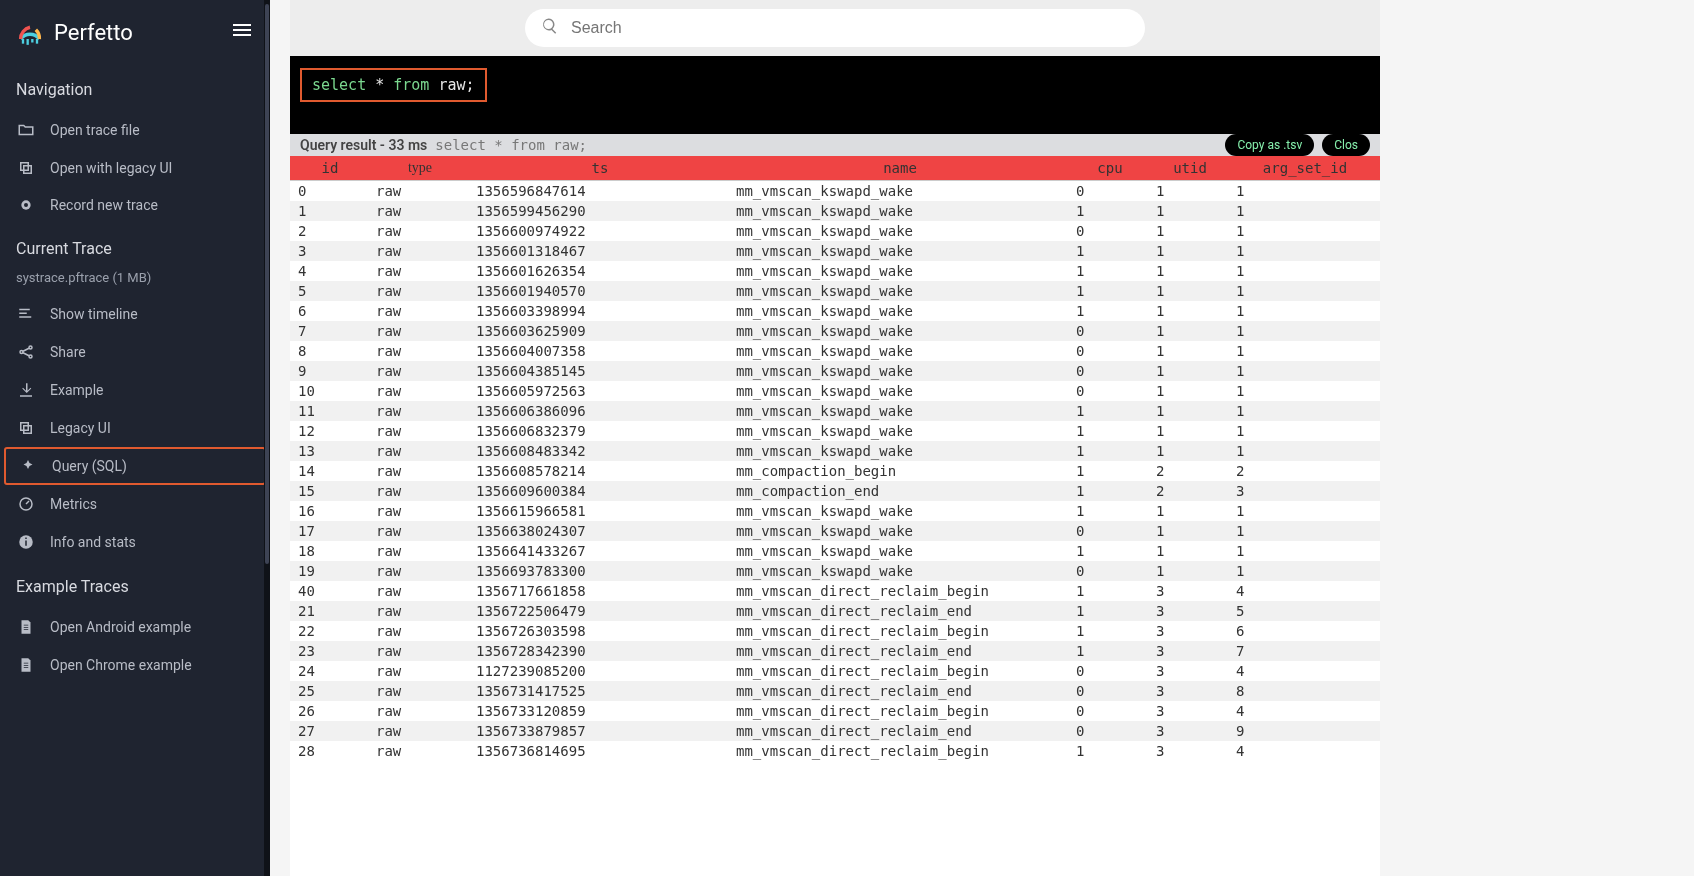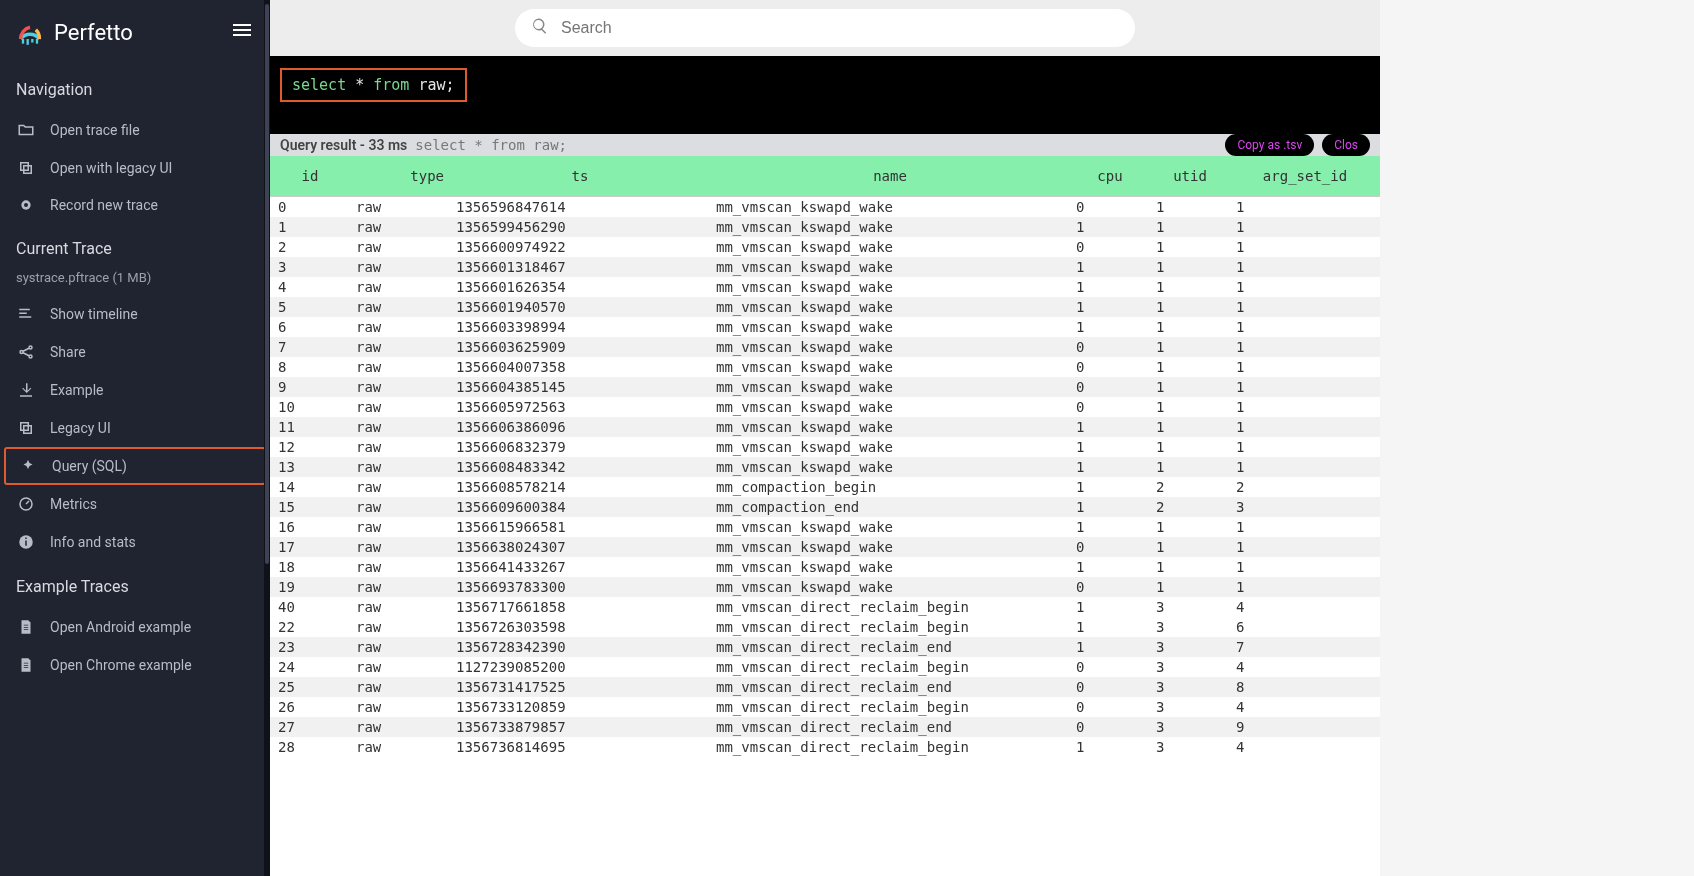--- a/index.html
+++ b/index.html
@@ -1,17 +1,17 @@
 <!DOCTYPE html>
 <html><head>
 <meta charset="utf-8">
 <style>
 * { margin: 0; padding: 0; box-sizing: border-box; }
 body { font-family: -apple-system, BlinkMacSystemFont, "Segoe UI", Roboto, sans-serif; background: #f5f5f5; overflow: hidden; }
-.app { display: flex; height: 876px; width: 1380px; }
+.app { display: flex; height: 876px; width: 1380px; gap: 20px; }
 .sidebar { width: 270px; background: #1f2430; color: #c5c8d0; display: flex; flex-direction: column; position: relative; }
 .sidebar-header { display: flex; align-items: center; padding: 18px 16px; }
 .logo-wrap { display: flex; align-items: center; gap: 10px; }
 .logo-text { font-size: 22px; font-weight: 400; color: #fff; }
 .hamburger { margin-left: auto; cursor: pointer; }
 .hamburger svg { width: 24px; height: 24px; fill: #fff; }
 .section-title { font-size: 16px; color: #d8dae0; padding: 16px 16px 12px 16px; font-weight: 400; }
 .trace-meta { font-size: 13px; color: #9aa0ac; padding: 0 16px 10px 16px; }
 .nav-item { display: flex; align-items: center; gap: 14px; padding: 10px 16px; font-size: 14px; color: #b8bcc6; cursor: pointer; }
 .nav-item .icon { width: 20px; display: flex; justify-content: center; }
@@ -26,36 +26,36 @@
 .code-bar { background: #000; color: #eee; padding: 12px 10px 32px 10px; font-family: "Menlo", "Consolas", monospace; font-size: 15px; }
 .code-highlight { border: 2px solid #e05a2f; padding: 6px 10px; display: inline-block; }
 .kw-select { color: #7bd88f; }
 .kw-star { color: #e6e6e6; }
 .kw-from { color: #7bd88f; }
 .kw-raw { color: #e6e6e6; }
 .result-bar { background: #dcdde0; display: flex; align-items: center; padding: 0 10px; font-size: 14px; gap: 8px; }
 .result-left { color: #444; font-weight: 600; }
 .result-query { font-family: "Menlo","Consolas",monospace; color: #777; }
 .result-spacer { flex: 1; }
-.pill-btn { background: #000; color: #d946ef; border-radius: 12px; font-size: 12px; padding: 4px 12px; cursor: pointer; white-space: nowrap; }
+.pill-btn { background: #000; color: #86efac; border-radius: 12px; font-size: 12px; padding: 4px 12px; cursor: pointer; white-space: nowrap; }
 .table-wrap { flex: 1; overflow: auto; font-family: "Menlo","Consolas",monospace; font-size: 14px; }
 table { border-collapse: collapse; width: 100%; }
-th { font-weight: 400; text-align: center; padding: 12px 6px; color: #333; border-bottom: 1px solid #ccc; background: #86efac; }
+th { font-weight: 400; text-align: center; padding: 4px 6px; color: #333; border-bottom: 1px solid #ccc; background: #ef4444; }
 td { padding: 2px 6px; color: #333; white-space: nowrap; }
 tr.even td { background: #f1f1f1; }
 tr.odd td { background: #fff; }
 td.col-id { text-align: left; padding-left: 8px; width: 80px; }
 td.col-type { text-align: left; width: 100px; }
 td.col-ts { text-align: left; width: 260px; }
 td.col-name { text-align: left; }
 td.col-cpu { text-align: left; width: 80px; }
 td.col-utid { text-align: left; width: 80px; }
 td.col-arg { text-align: left; width: 150px; }
 th.col-id { text-align: center; width: 80px; }
-th.col-type { text-align: right; width: 100px; }
+th.col-type { text-align: center; width: 100px; font-family: Liberation Serif, serif; }
 th.col-ts { text-align: center; width: 260px; }
 th.col-name { text-align: center; }
 th.col-cpu { text-align: center; width: 80px; }
 th.col-utid { text-align: center; width: 80px; }
 th.col-arg { text-align: center; width: 150px; }
 </style>
 </head>
 <body>
 
 <div class="app">
@@ -423,20 +423,29 @@
             </tr>
             <tr class="odd">
               <td class="col-id">40</td>
               <td class="col-type">raw</td>
               <td class="col-ts">1356717661858</td>
               <td class="col-name">mm_vmscan_direct_reclaim_begin</td>
               <td class="col-cpu">1</td>
               <td class="col-utid">3</td>
               <td class="col-arg">4</td>
             </tr>
+            <tr class="even">
+              <td class="col-id">21</td>
+              <td class="col-type">raw</td>
+              <td class="col-ts">1356722506479</td>
+              <td class="col-name">mm_vmscan_direct_reclaim_end</td>
+              <td class="col-cpu">1</td>
+              <td class="col-utid">3</td>
+              <td class="col-arg">5</td>
+            </tr>
             <tr class="odd">
               <td class="col-id">22</td>
               <td class="col-type">raw</td>
               <td class="col-ts">1356726303598</td>
               <td class="col-name">mm_vmscan_direct_reclaim_begin</td>
               <td class="col-cpu">1</td>
               <td class="col-utid">3</td>
               <td class="col-arg">6</td>
             </tr>
             <tr class="even">

